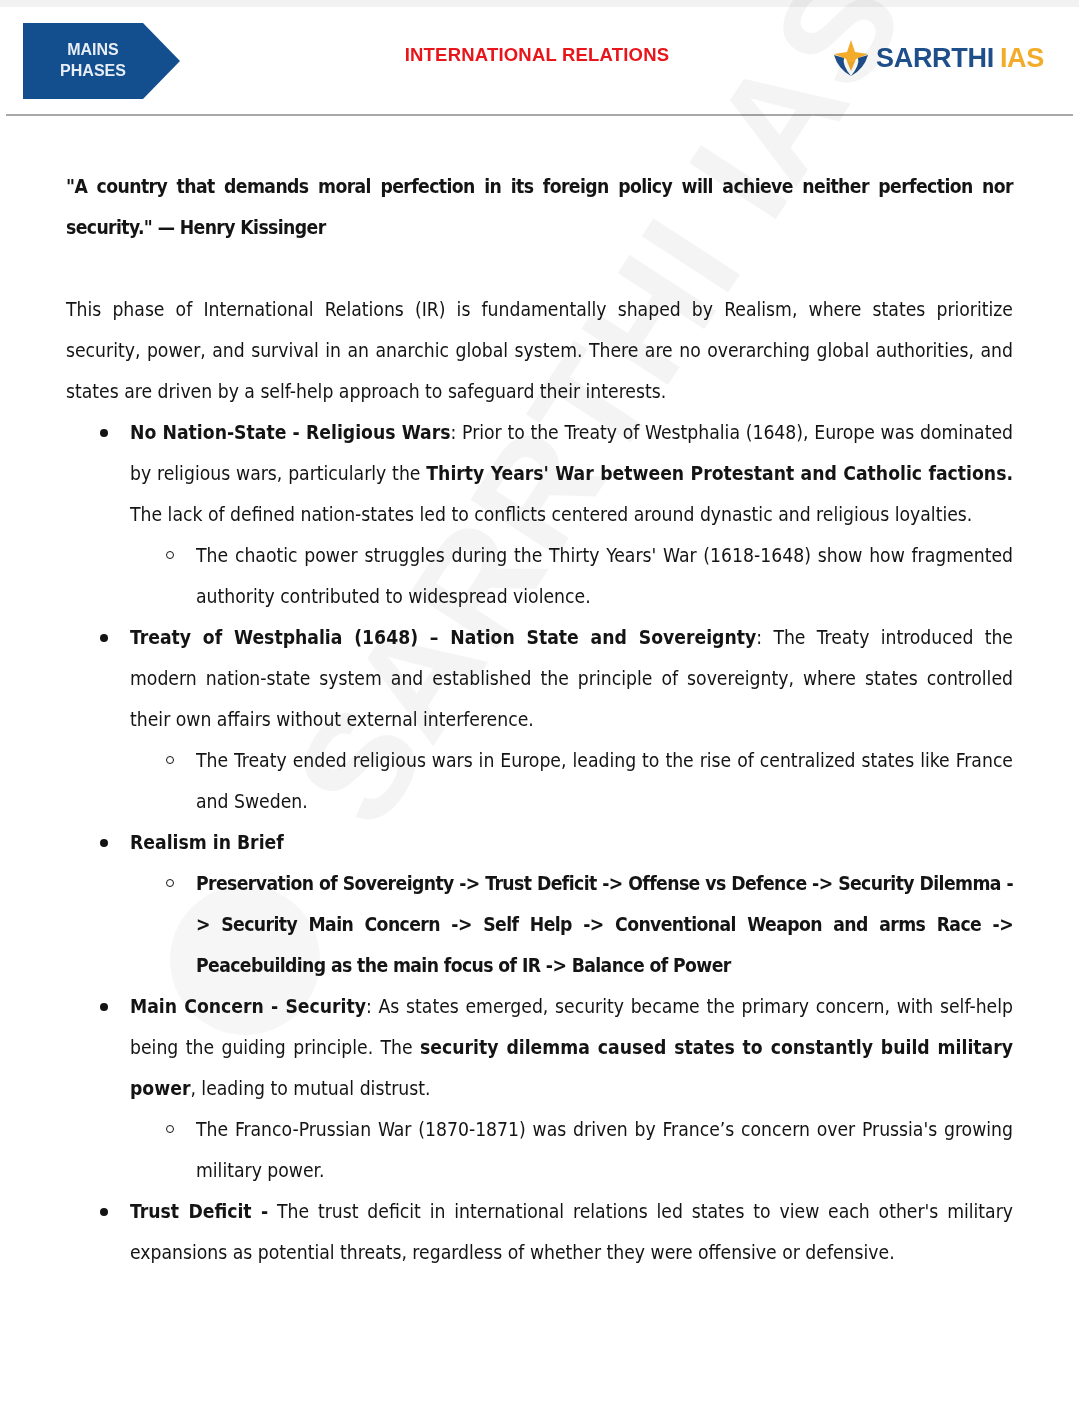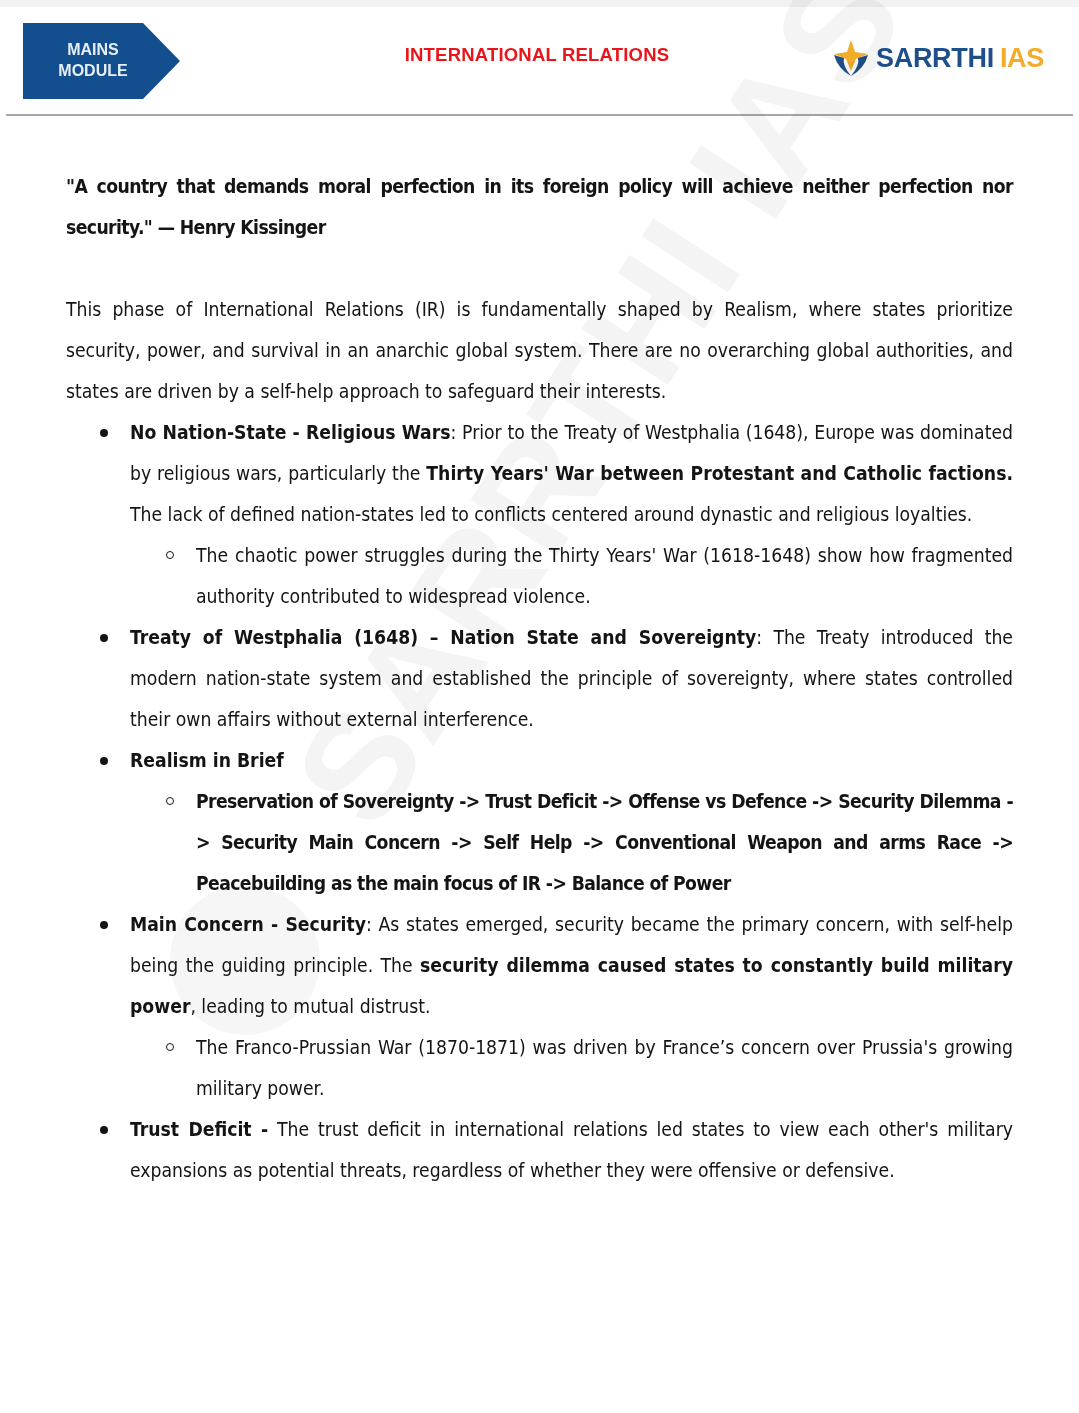--- a/index.html
+++ b/index.html
@@ -72,21 +72,21 @@
 <body>
 
 <div class="topstrip"></div>
 
 <div class="badge">
   <svg width="157" height="76" viewBox="0 0 157 76">
     <polygon points="0,0 120,0 157,38 120,76 0,76" fill="#134f8f"></polygon>
   </svg>
   <div class="badge-text">
     <div>MAINS</div>
-    <div>MODULE</div>
+    <div>PHASES</div>
   </div>
 </div>
 
 <div class="subject">INTERNATIONAL RELATIONS</div>
 
 <div class="logo">
   <svg width="38" height="38" viewBox="0 0 38 38">
     <path d="M19 1 L23 13 L36 15 L24 20 L19 32 L14 20 L2 15 L15 13 Z" fill="#f2ac2a"></path>
     <path d="M2 16 Q6 30 19 37 Q10 26 12 19 Z" fill="#1f4f8a"></path>
     <path d="M36 16 Q32 30 19 37 Q28 26 26 19 Z" fill="#1f4f8a"></path>
@@ -107,20 +107,23 @@
 
   <ul class="l1">
     <li>
       <b>No Nation-State - Religious Wars</b><span>: </span><span>Prior to the Treaty of Westphalia (1648), Europe was dominated by religious wars, particularly the </span><b>Thirty Years' War between Protestant and Catholic factions.</b><span> The lack of defined nation-states led to conflicts centered around dynastic and religious loyalties.</span>
       <ul class="l2">
         <li>The chaotic power struggles during the Thirty Years' War (1618-1648) show how fragmented authority contributed to widespread violence.</li>
       </ul>
     </li>
     <li>
       <b>Treaty of Westphalia (1648) – Nation State and Sovereignty</b><span>: </span><span>The Treaty introduced the modern nation-state system and established the principle of sovereignty, where states controlled their own affairs without external interference.</span>
+      <ul class="l2">
+        <li>The Treaty ended religious wars in Europe, leading to the rise of centralized states like France and Sweden.</li>
+      </ul>
     </li>
     <li>
       <b>Realism in Brief</b>
       <ul class="l2">
         <li><b class="cond">Preservation of Sovereignty -&gt; Trust Deficit -&gt; Offense vs Defence -&gt; Security Dilemma -&gt; Security Main Concern -&gt; Self Help -&gt; Conventional Weapon and arms Race -&gt; Peacebuilding as the main focus of IR -&gt; Balance of Power</b></li>
       </ul>
     </li>
     <li>
       <b>Main Concern - Security</b><span>: </span><span>As states emerged, security became the primary concern, with self-help being the guiding principle. The </span><b>security dilemma caused states to constantly build military power</b><span>, leading to mutual distrust.</span>
       <ul class="l2">

